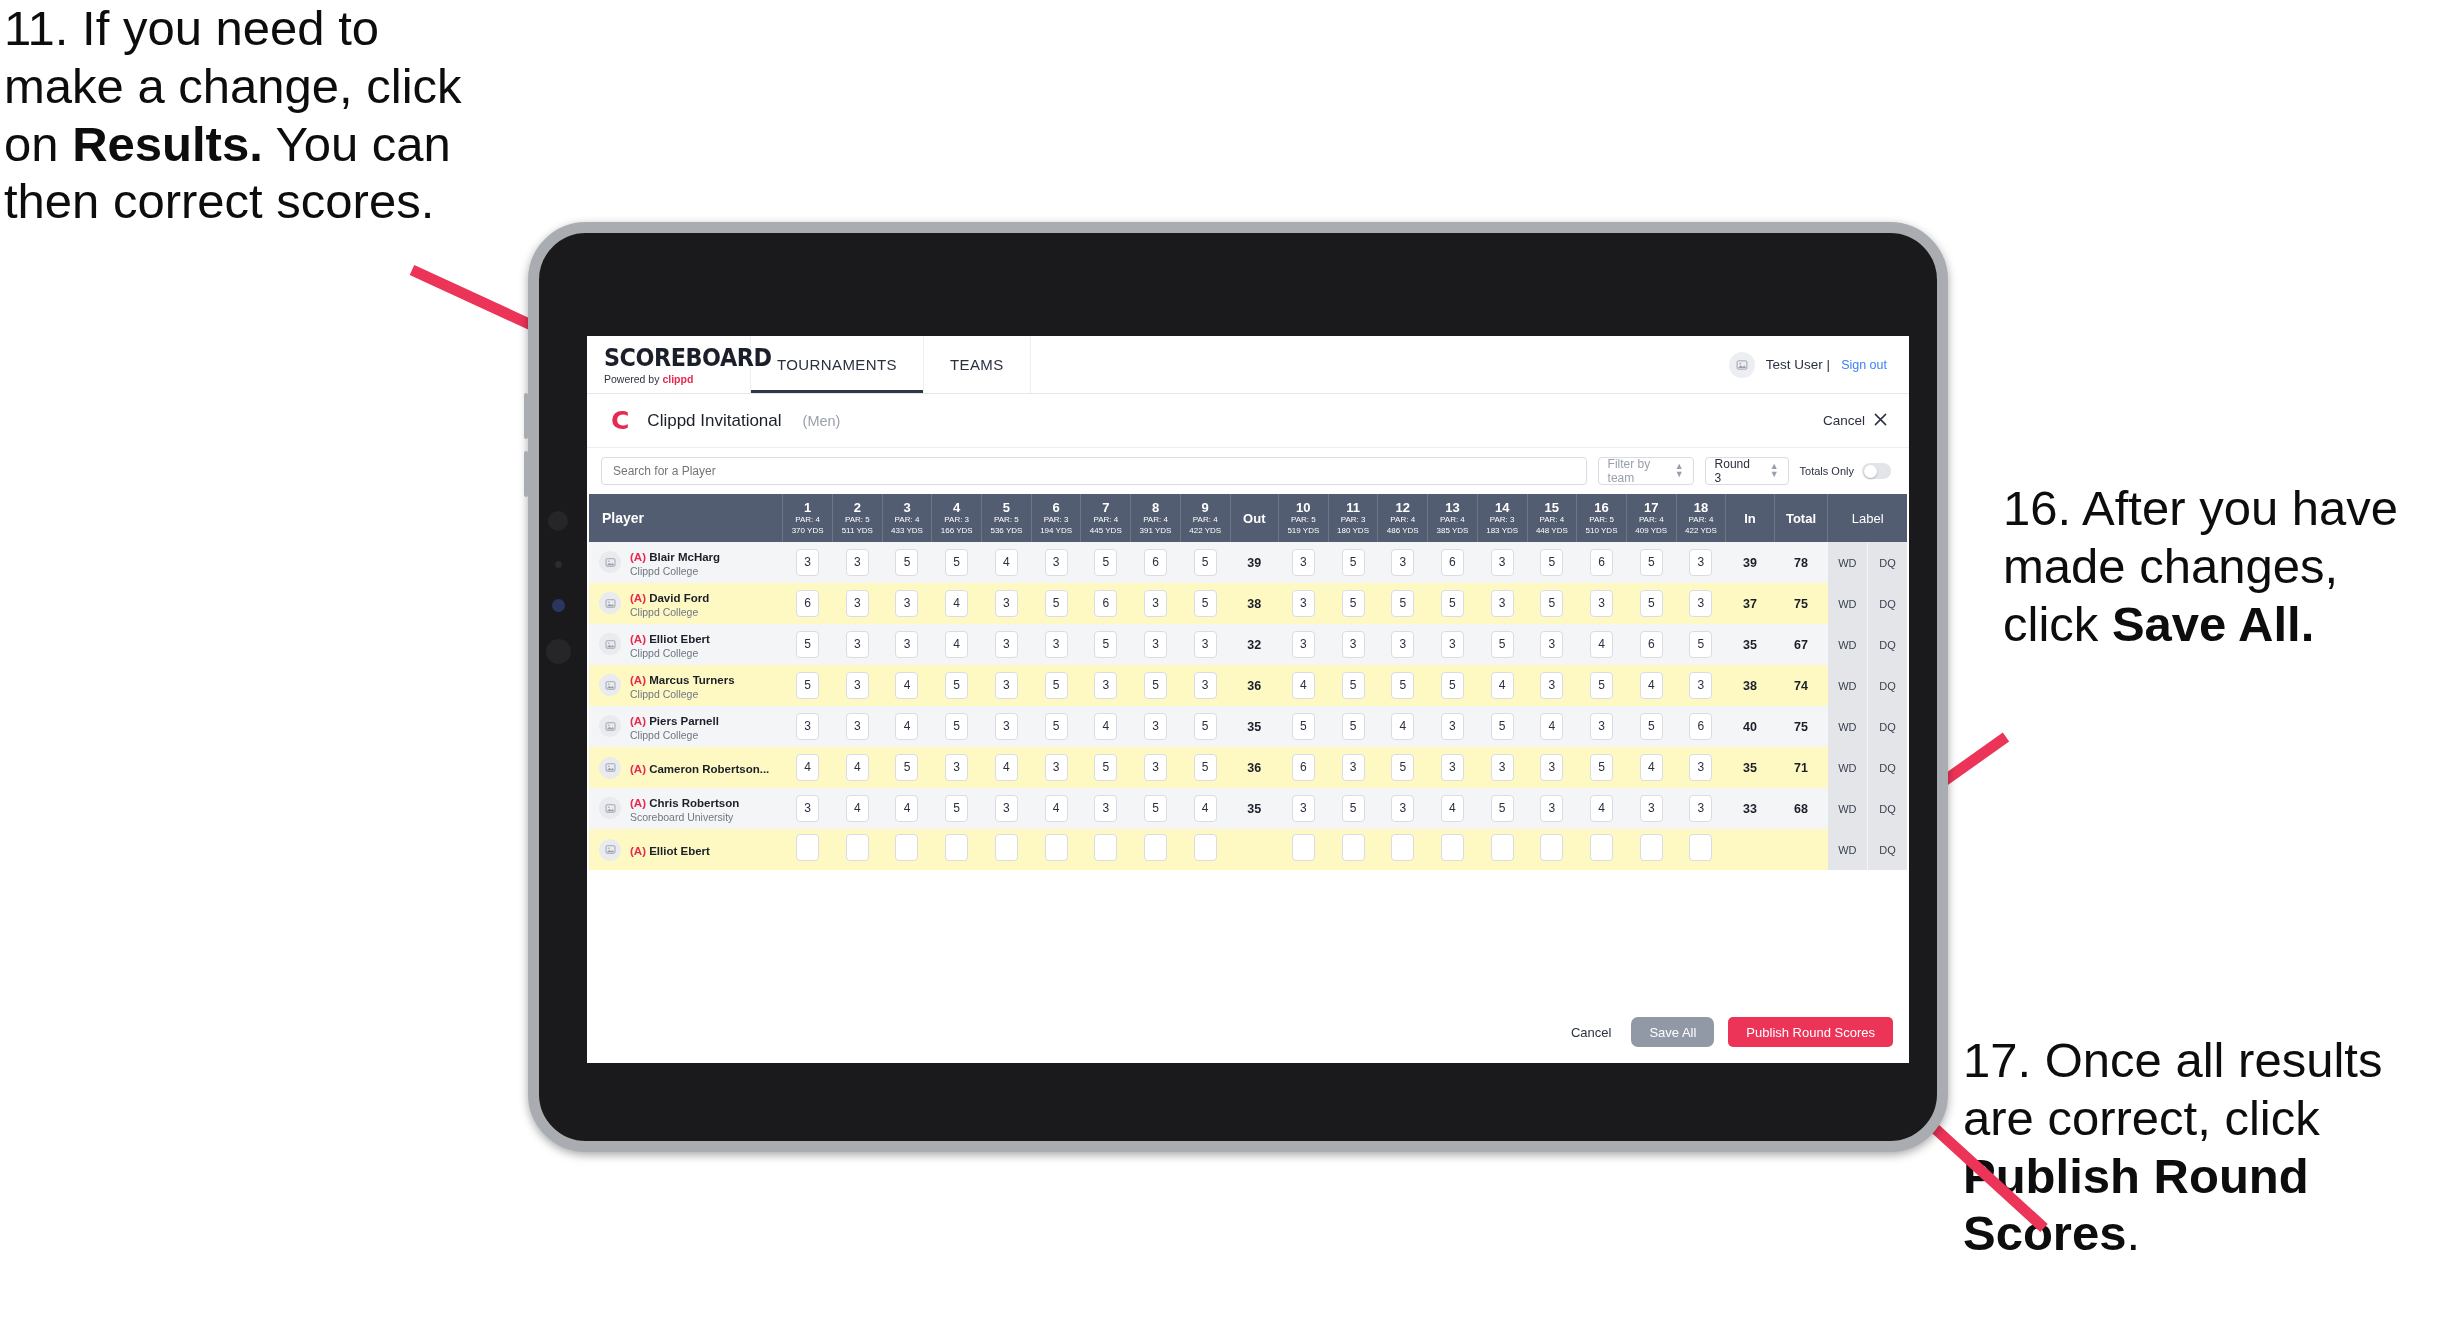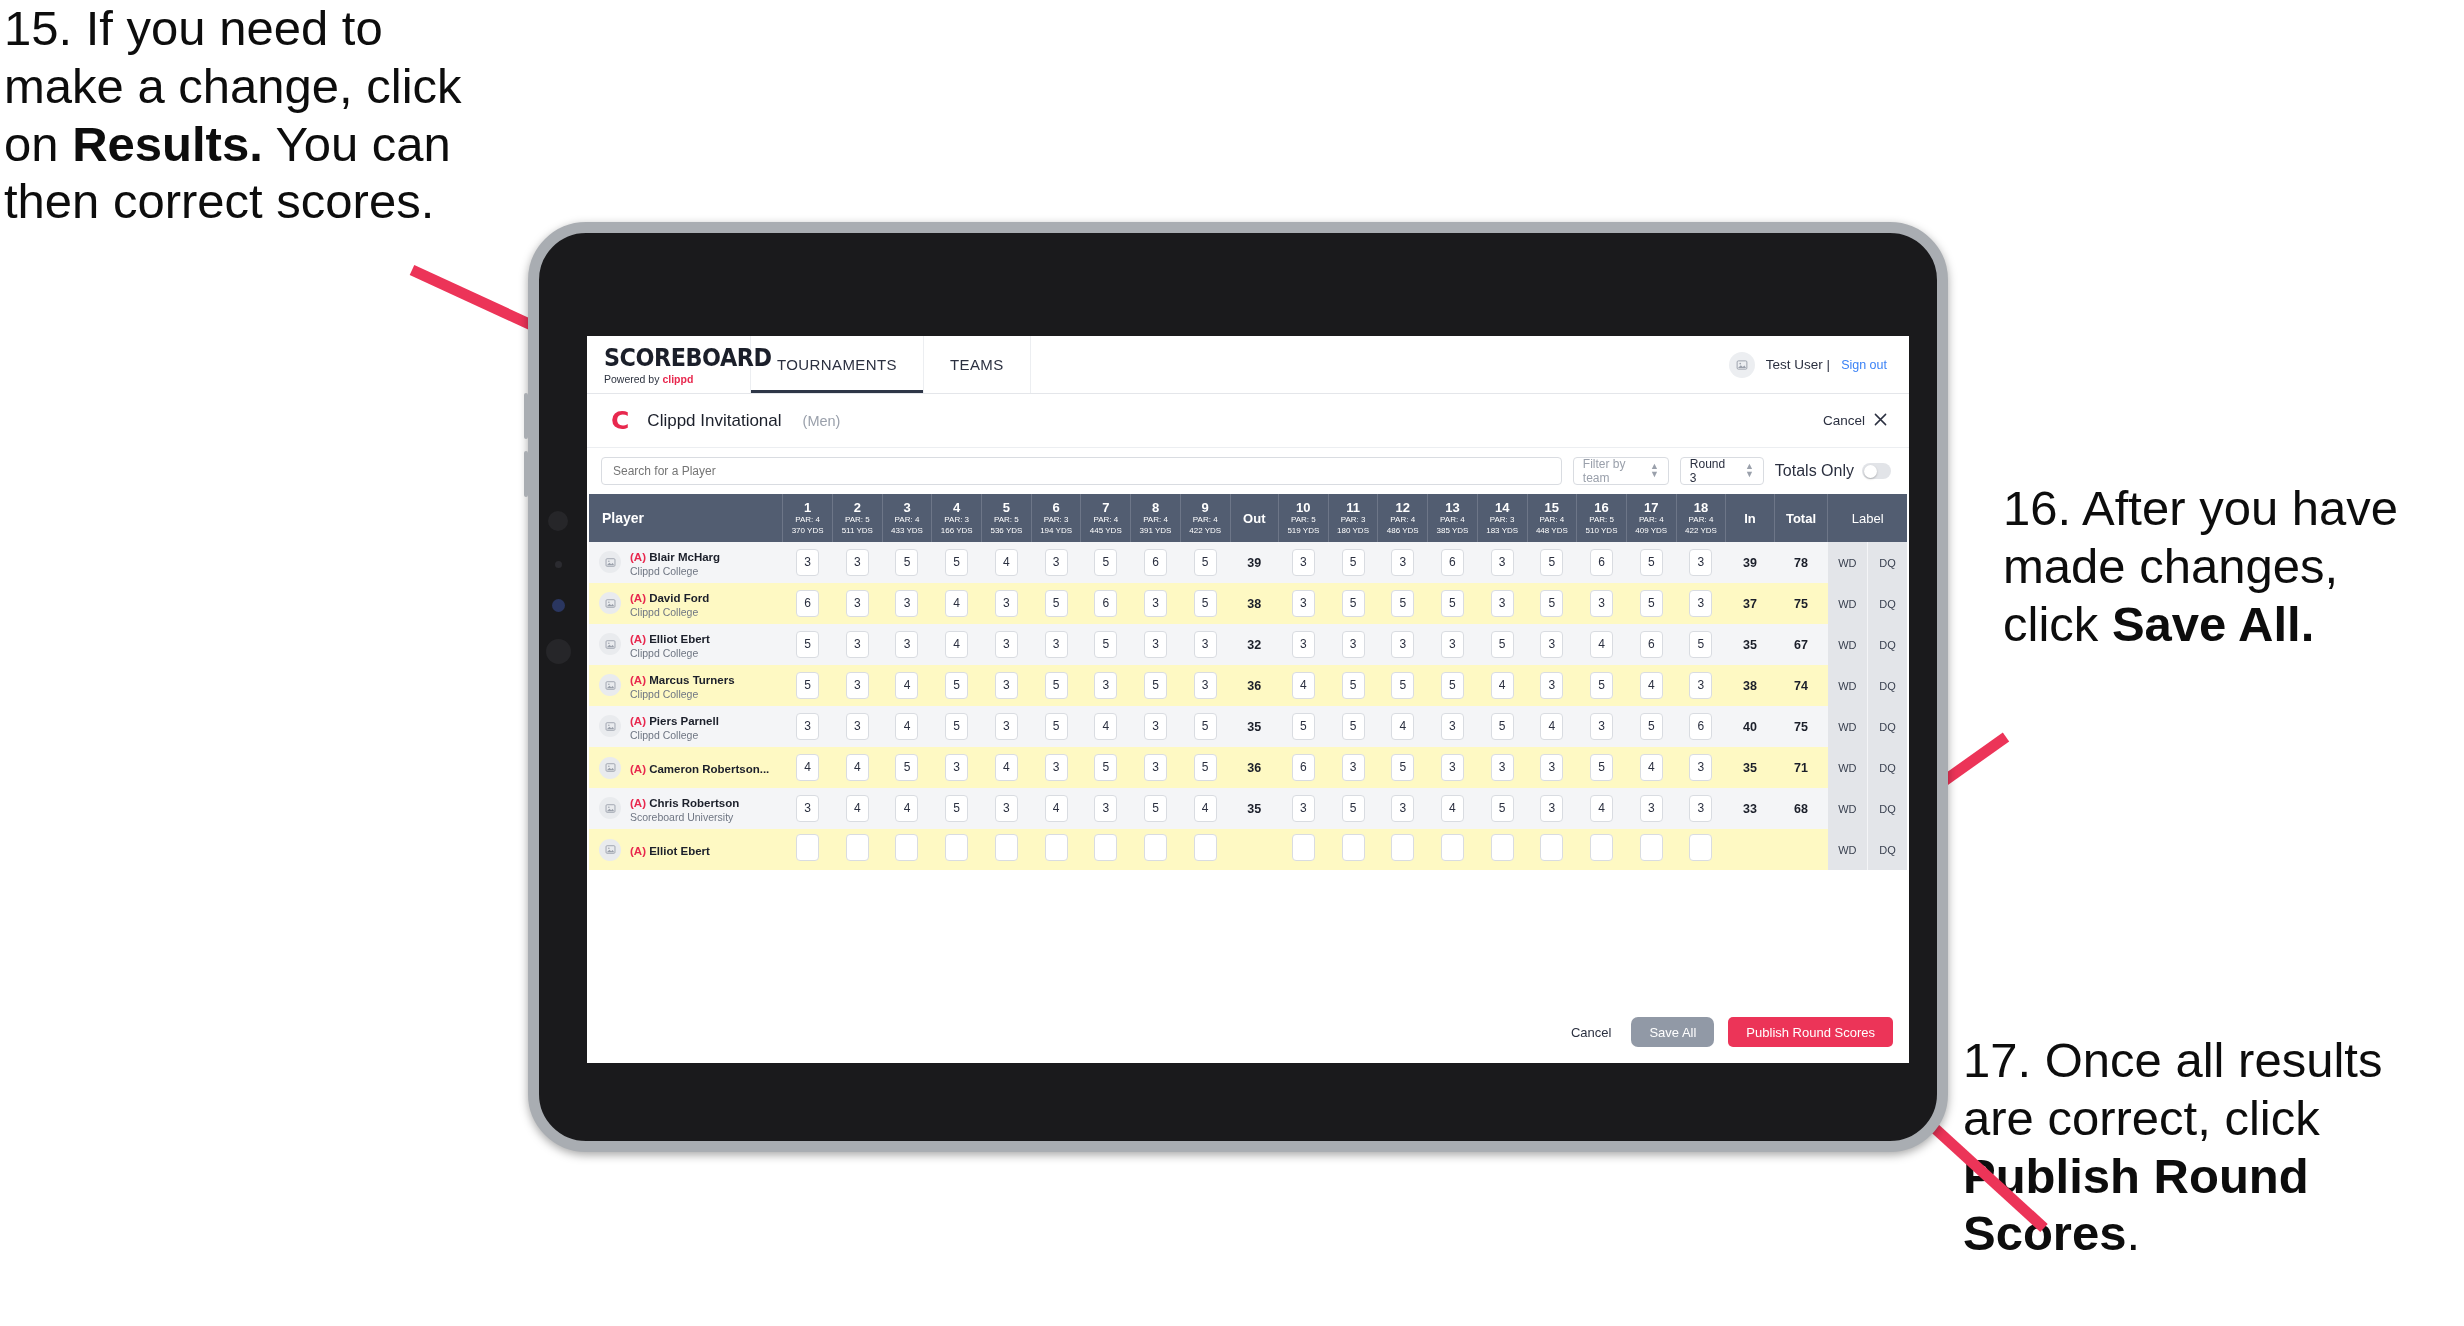--- a/index.html
+++ b/index.html
@@ -120,21 +120,21 @@
   }
   .selectbox {
     height: 28px; border: 1px solid #d9dce1; border-radius: 4px;
     display: flex; align-items: center; justify-content: space-between;
     padding: 0 9px; font-size: 12px; gap: 14px; cursor: pointer; background:#fff;
   }
   #teamselect { width: 96px; color: #9aa0ab; }
   #roundselect { width: 84px; color: #2b3040; }
   .updown { font-size: 9px; line-height: .85; color: #9aa0ab; display:flex; flex-direction:column; }
   #totalsonly { display: flex; align-items: center; gap: 8px;
-                font-size: 16px; color: #2b3040; padding-right: 4px; }
+                font-size: 11px; color: #2b3040; padding-right: 4px; }
   .toggle { width: 29px; height: 16px; border-radius: 8px; background: #e2e4e8;
             position: relative; cursor: pointer; }
   .toggle .knob { position: absolute; left: 1.5px; top: 1.5px;
                   width: 13px; height: 13px; border-radius: 50%; background: #fff;
                   box-shadow: 0 1px 2px rgba(0,0,0,.25); }
 
   
   #tablewrap { padding: 0 2px; }
   table { border-collapse: collapse; width: 100%; table-layout: fixed; }
   thead th {
@@ -195,21 +195,21 @@
          height: 30px; padding: 0 18px; }
   #savebtn { background: #9199a6; border-radius: 7px; }
   #publishbtn { background: #ec3458; }
 </style>
 </head>
 <body>
 
 <div id="stage">
 
   <div class="anno" id="anno-15">
-    <span>15.</span><span> If you need to make a change, click on </span><b>Results.</b><span> You can then correct scores.</span>
+    <span>11.</span><span> If you need to make a change, click on </span><b>Results.</b><span> You can then correct scores.</span>
   </div>
 
   <div class="anno" id="anno-16">
     <span>16.</span><span> After you have made changes, click </span><b>Save All.</b>
   </div>
 
   <div class="anno" id="anno-17">
     <span>17.</span><span> Once all results are correct, click </span><b>Publish Round Scores</b><span>.</span>
   </div>
 

